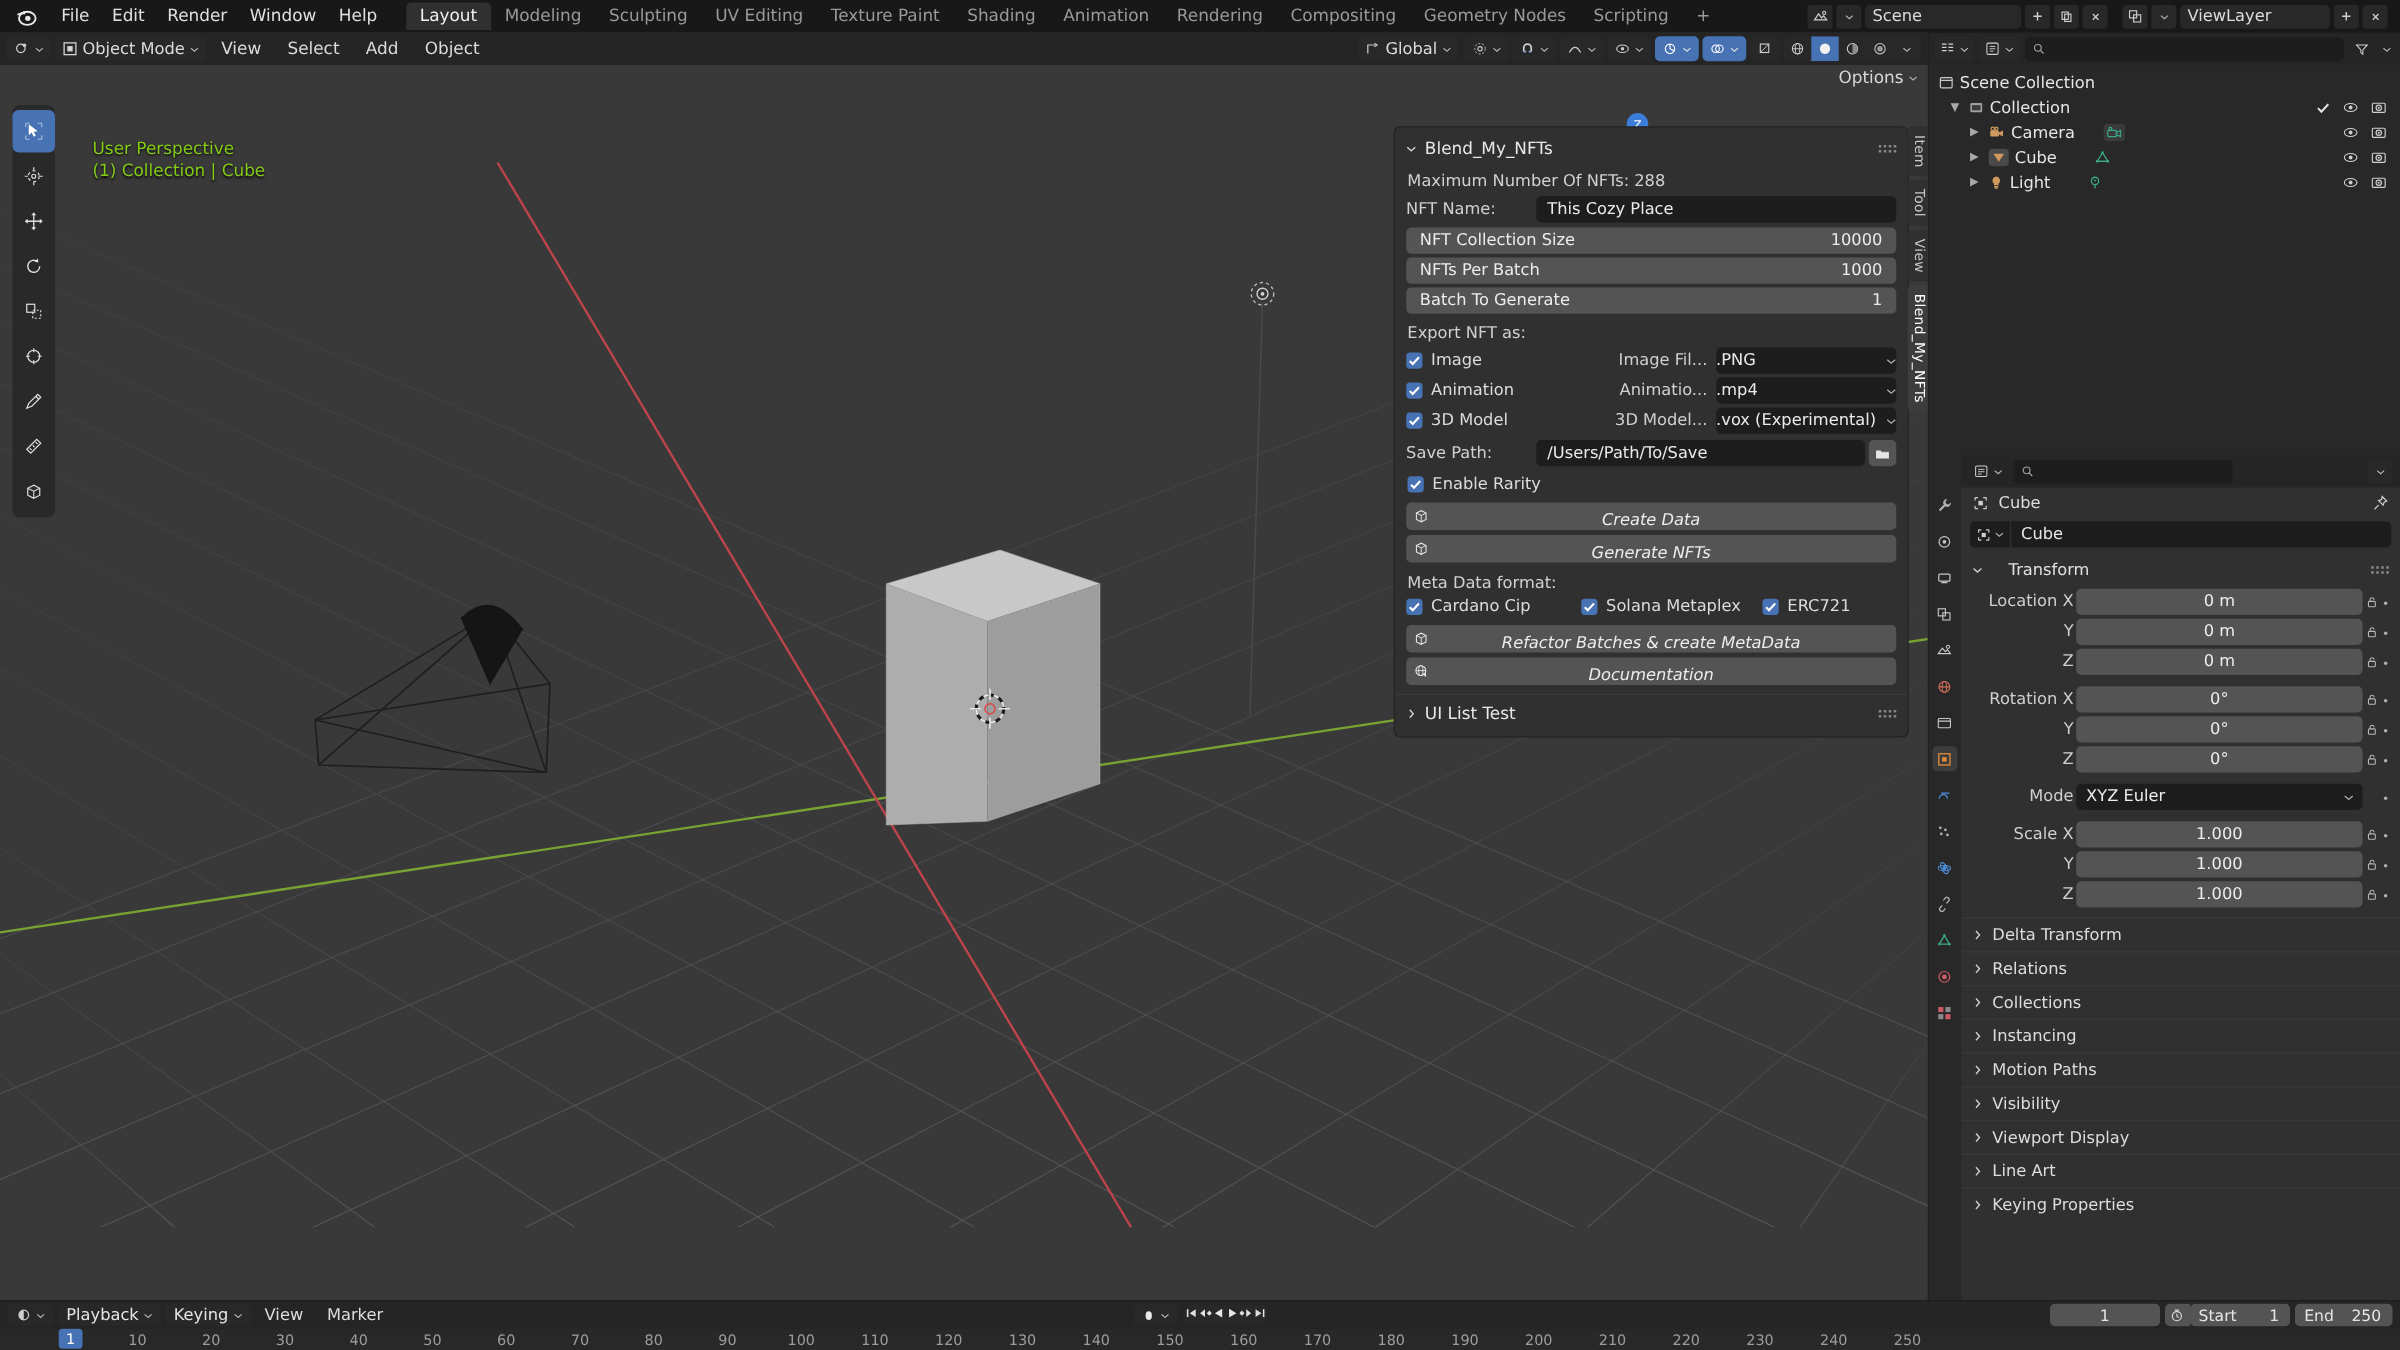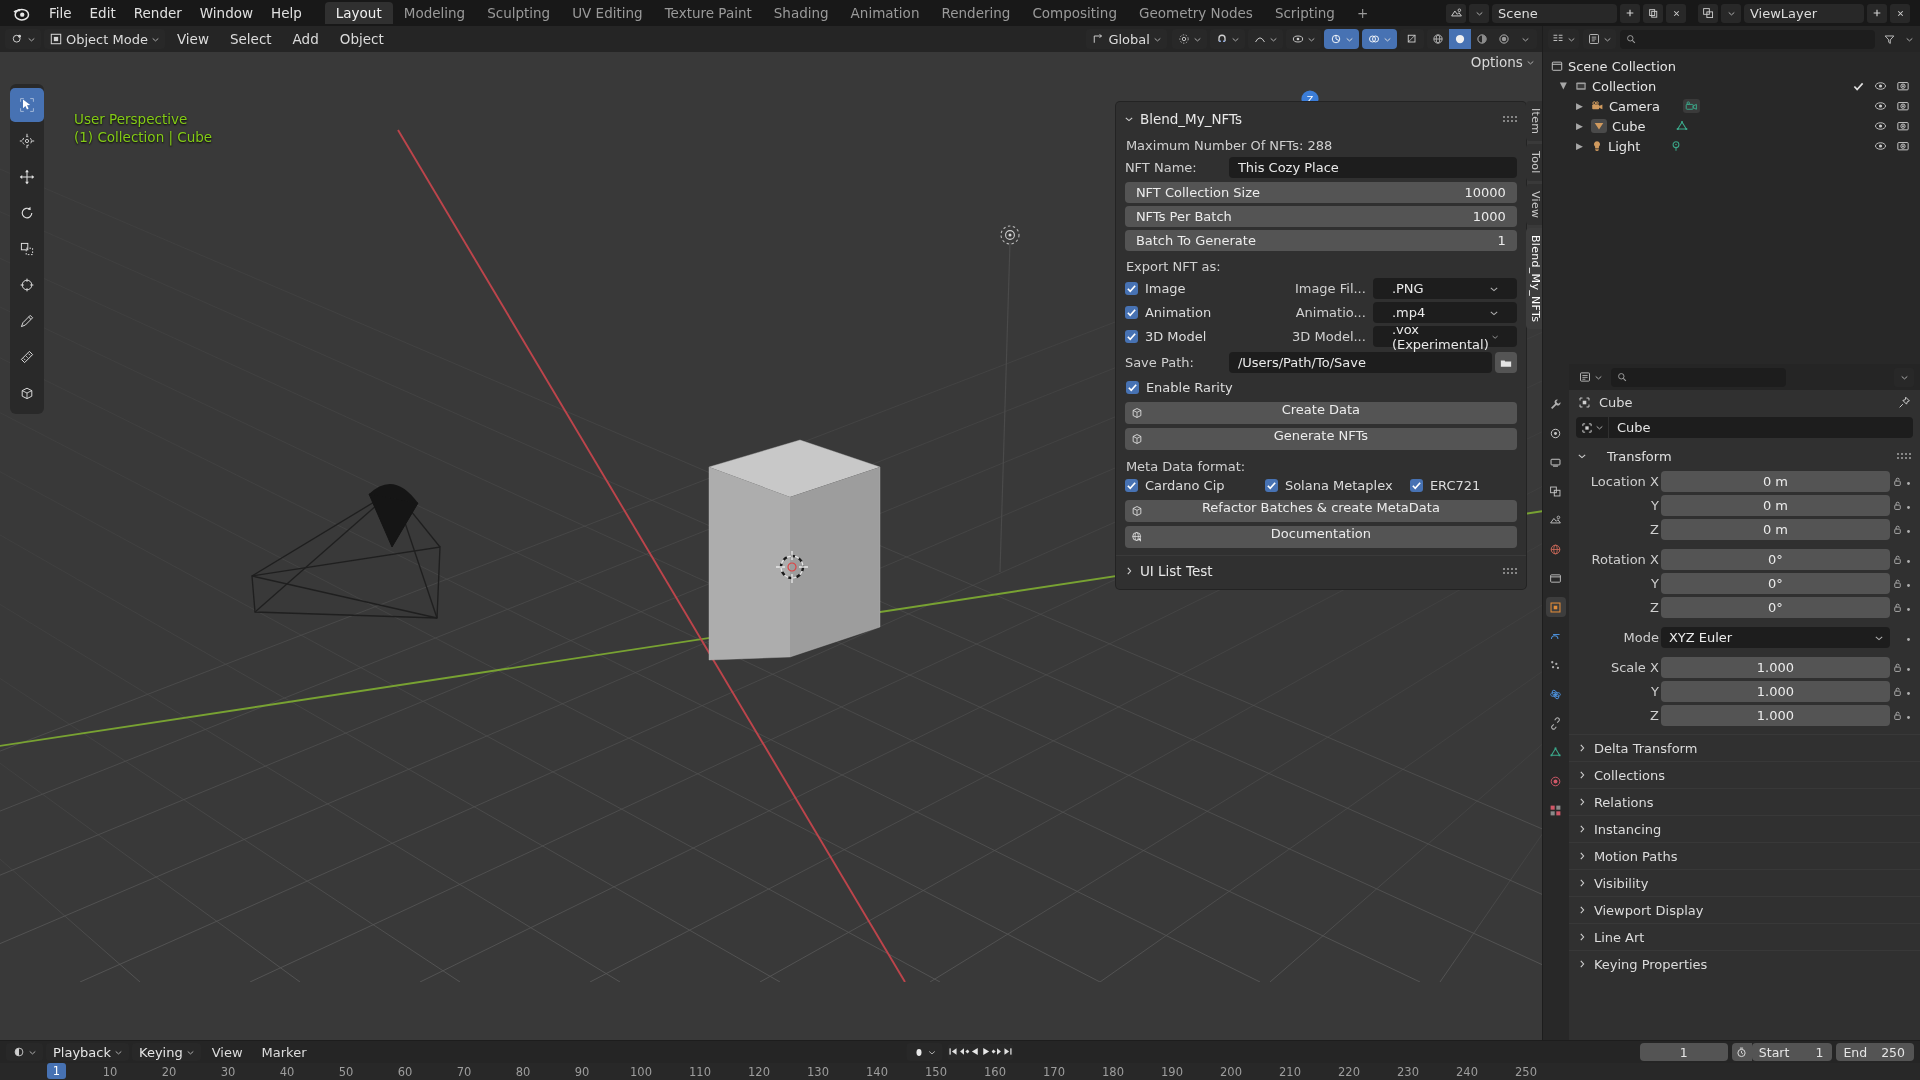--- a/index.html
+++ b/index.html
@@ -69,23 +69,23 @@
   .lbl-w { width:104px; flex:none; }
   .txtfield { flex:1; height:21px; background:#1d1d1d; border-radius:4px; display:flex; align-items:center;
       padding:0 9px; font-size:13px; color:#eaeaea; }
   .numfield { height:21px; background:#545454; border-radius:4px; display:flex; align-items:center;
       justify-content:space-between; padding:0 11px; font-size:13px; color:#ececec; width:100%; margin-bottom:3px; }
   .chk { width:13px; height:13px; border-radius:3px; background:#4772b3; display:flex; align-items:center;
       justify-content:center; flex:none; }
   .chk svg { width:11px; height:11px; }
   .chkrow { display:flex; align-items:center; gap:7px; font-size:13px; color:#dcdcdc; }
   .dd { height:21px; background:#1d1d1d; border-radius:4px; display:flex; align-items:center;
-      padding:0 19px; font-size:13px; color:#eaeaea; justify-content:space-between; }
-  .opbtn { height:22px; background:#545454; border-radius:4px; display:flex; align-items:flex-start;
-      justify-content:center; font-size:13px; color:#ececec; margin-bottom:4px; position:relative; }
+      padding:0 0; font-size:13px; color:#eaeaea; justify-content:space-between; }
+  .opbtn { height:22px; background:#545454; border-radius:4px; display:flex; align-items:flex-end;
+      justify-content:center; font-size:13px; color:#ececec; margin-bottom:4px; position:relative;font-style:italic; }
   .opbtn .op-ico { position:absolute; left:6px; top:50%; transform:translateY(-50%); display:flex; }
   .dots { margin-left:auto; display:grid; grid-template-columns:repeat(4,2px); gap:2px; opacity:.55; }
   .dots i { width:2px; height:2px; background:#cfcfcf; display:block; }
   .sep { height:1px; background:#3a3a3a; margin:7px 0 4px; }
 
   
   #right-col { width:385px; display:flex; flex-direction:column; background:#303030; }
   #outliner { height:338px; background:#282828; display:flex; flex-direction:column; border-left:1px solid #1d1d1d; }
   .out-header { height:26px; background:#252525; display:flex; align-items:center; gap:4px; padding:0 5px; }
   .out-search { flex:1; height:19px; background:#1d1d1d; border-radius:4px; display:flex; align-items:center; padding:0 6px; gap:5px; }
@@ -1258,27 +1258,27 @@
         <div class="closed-hd">
           <svg viewBox="0 0 10 10" width="8" height="8">
               <path d="M3.5 1 L7 5 L3.5 9" fill="none" stroke="#d0d0d0" stroke-width="1.4"></path>
             </svg>
           <span>Delta Transform</span>
         </div>
         <div class="closed-hd">
           <svg viewBox="0 0 10 10" width="8" height="8">
               <path d="M3.5 1 L7 5 L3.5 9" fill="none" stroke="#d0d0d0" stroke-width="1.4"></path>
             </svg>
-          <span>Collections</span>
+          <span>Relations</span>
         </div>
         <div class="closed-hd">
           <svg viewBox="0 0 10 10" width="8" height="8">
               <path d="M3.5 1 L7 5 L3.5 9" fill="none" stroke="#d0d0d0" stroke-width="1.4"></path>
             </svg>
-          <span>Relations</span>
+          <span>Collections</span>
         </div>
         <div class="closed-hd">
           <svg viewBox="0 0 10 10" width="8" height="8">
               <path d="M3.5 1 L7 5 L3.5 9" fill="none" stroke="#d0d0d0" stroke-width="1.4"></path>
             </svg>
           <span>Instancing</span>
         </div>
         <div class="closed-hd">
           <svg viewBox="0 0 10 10" width="8" height="8">
               <path d="M3.5 1 L7 5 L3.5 9" fill="none" stroke="#d0d0d0" stroke-width="1.4"></path>

